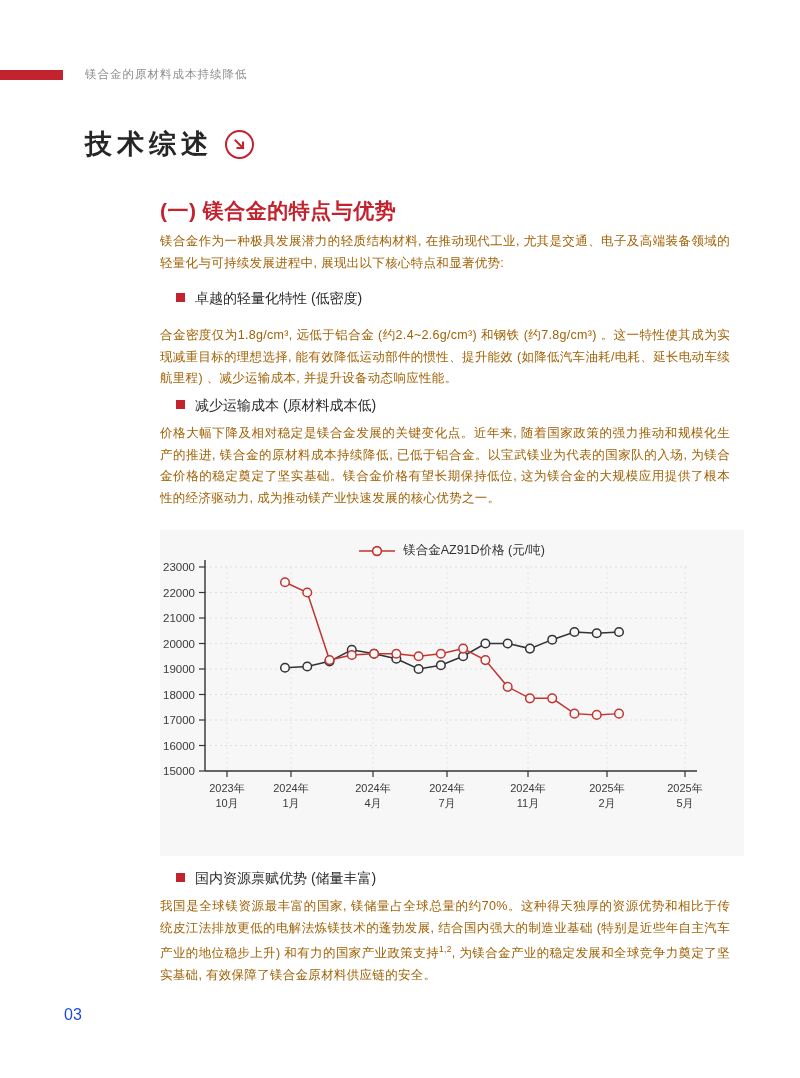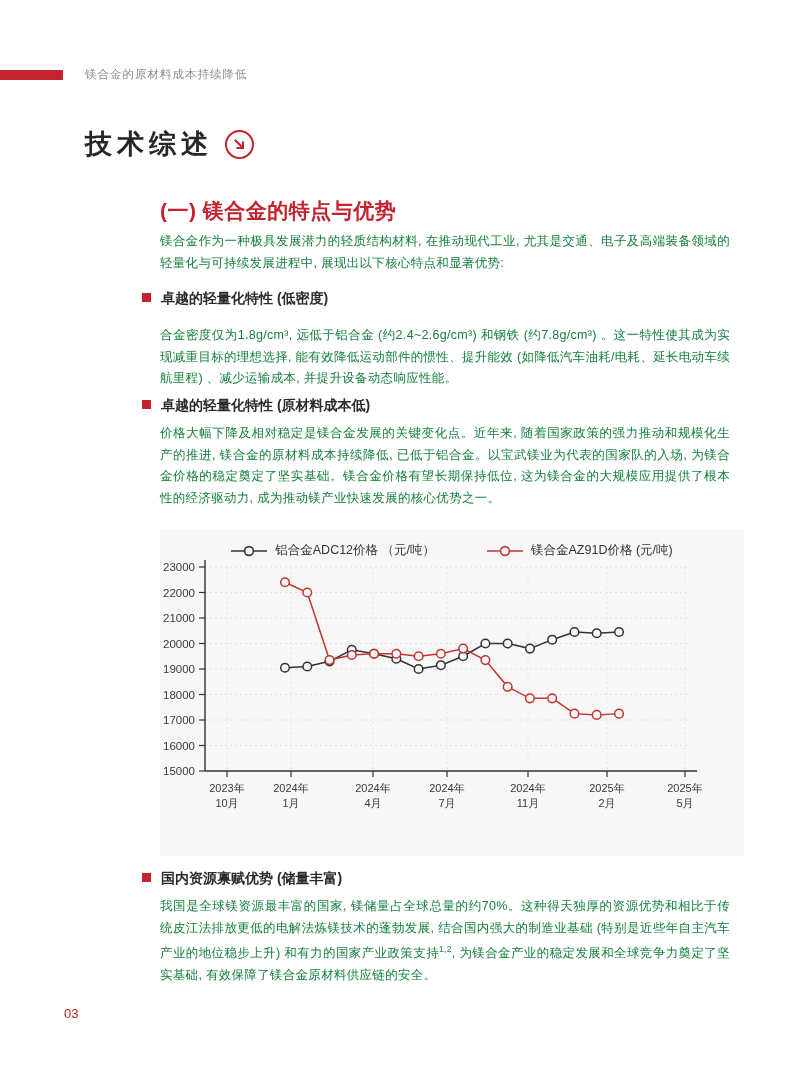--- a/index.html
+++ b/index.html
@@ -13,42 +13,42 @@
   .doc-title { margin-left:22px; font-size:11.5px; color:#8d8d8d; letter-spacing:1px; }
 
   .title-row { position:absolute; top:126px; left:85px; display:flex; align-items:center; }
   .page-title { font-size:27px; font-weight:bold; color:#262626; letter-spacing:5px;text-align:center; }
   .title-badge { width:29px; height:29px; border:2px solid #c2232e; border-radius:50%;
     display:flex; align-items:center; justify-content:center; margin-left:12px; }
 
   .section-heading { position:absolute; left:160px; top:197px; font-size:21px;
     font-weight:bold; color:#c2232e; letter-spacing:0.5px; }
   .intro { position:absolute; left:160px; top:231px; width:570px; }
-  .para { font-size:12.5px; line-height:21.5px; color:#15803d; text-align:justify; letter-spacing:0.3px; }
+  .para { font-size:12.5px; line-height:21.5px; color:#a16207; text-align:justify; letter-spacing:0.3px; }
 
-  .feature-title { position:absolute; font-size:14px; font-weight:bold; color:#2b2b2b; }
+  .feature-title { position:absolute; font-size:14px; font-weight:normal; color:#2b2b2b;margin-left:34px; }
   .bullet { position:absolute; left:-19px; top:3px; width:9px; height:9px; background:#c2232e; }
   .feature-body { position:absolute; left:160px; width:570px; }
   #f1t { left:161px; top:290px; } #f1b { top:325px; }
   #f2t { left:161px; top:397px; } #f2b { top:423px; }
   #f3t { left:161px; top:870px; } #f3b { top:896px; }
   sup { font-size:8.5px; }
 
   .chart-panel { position:absolute; left:160px; top:530px; width:584px; height:326px;
     background:#f7f7f7; }
   .chart-legend { position:absolute; top:12px; left:0; width:100%; display:flex;
     justify-content:center; gap:52px; align-items:center; }
   .legend-item { display:flex; align-items:center; }
   .legend-label { margin-left:8px; font-size:12.5px; color:#333333; }
   .price-chart { position:absolute; top:0; left:0; }
   .chart-caption { position:absolute; top:297px; width:100%; text-align:center;
     font-size:11px; color:#6b6b6b; }
   .caption-source { margin-left:26px; }
 
-  .page-number { position:absolute; left:64px; top:1006px; font-size:13px; color:#b91c1c; }
+  .page-number { position:absolute; left:64px; top:1006px; font-size:16px; color:#1d4ed8; }
 </style>
 </head>
 <body>
 
 <div class="doc-header">
   <div class="header-bar"></div>
   <div class="doc-title">镁合金的原材料成本持续降低</div>
 </div>
 
 <div class="title-row">
@@ -64,21 +64,21 @@
 <div class="intro para">镁合金作为一种极具发展潜力的轻质结构材料, 在推动现代工业, 尤其是交通、电子及高端装备领域的轻量化与可持续发展进程中, 展现出以下核心特点和显著优势:</div>
 
 <div class="feature-title" id="f1t">
   <span class="bullet"></span>
   <span>卓越的轻量化特性 (低密度)</span>
 </div>
 <div class="feature-body para" id="f1b">合金密度仅为1.8g/cm³, 远低于铝合金 (约2.4~2.6g/cm³) 和钢铁 (约7.8g/cm³) 。这一特性使其成为实现减重目标的理想选择, 能有效降低运动部件的惯性、提升能效 (如降低汽车油耗/电耗、延长电动车续航里程) 、减少运输成本, 并提升设备动态响应性能。</div>
 
 <div class="feature-title" id="f2t">
   <span class="bullet"></span>
-  <span>卓越的轻量化特性 (原材料成本低)</span>
+  <span>减少运输成本 (原材料成本低)</span>
 </div>
 <div class="feature-body para" id="f2b">价格大幅下降及相对稳定是镁合金发展的关键变化点。近年来, 随着国家政策的强力推动和规模化生产的推进, 镁合金的原材料成本持续降低, 已低于铝合金。以宝武镁业为代表的国家队的入场, 为镁合金价格的稳定奠定了坚实基础。镁合金价格有望长期保持低位, 这为镁合金的大规模应用提供了根本性的经济驱动力, 成为推动镁产业快速发展的核心优势之一。</div>
 
 <div class="chart-panel">
   <svg class="price-chart" width="584" height="326" viewBox="0 0 584 326">
       <line x1="39" y1="241" x2="45" y2="241" stroke="#333" stroke-width="1.2"></line>
       <text x="35" y="245" text-anchor="end" font-size="11.5" fill="#3a3a3a">15000</text>
       <line x1="45" y1="215.5" x2="528" y2="215.5" stroke="#dedede" stroke-width="1" stroke-dasharray="2 3"></line>
       <line x1="39" y1="215.5" x2="45" y2="215.5" stroke="#333" stroke-width="1.2"></line>
       <text x="35" y="219.5" text-anchor="end" font-size="11.5" fill="#3a3a3a">16000</text>
@@ -157,27 +157,20 @@
       <circle cx="347.66666666666663" cy="156.85" r="4.3" fill="#f7f7f7" stroke="#c23531" stroke-width="1.5"></circle>
       <circle cx="369.93333333333334" cy="168.325" r="4.3" fill="#f7f7f7" stroke="#c23531" stroke-width="1.5"></circle>
       <circle cx="392.2" cy="168.325" r="4.3" fill="#f7f7f7" stroke="#c23531" stroke-width="1.5"></circle>
       <circle cx="414.46666666666664" cy="183.625" r="4.3" fill="#f7f7f7" stroke="#c23531" stroke-width="1.5"></circle>
       <circle cx="436.73333333333335" cy="184.9" r="4.3" fill="#f7f7f7" stroke="#c23531" stroke-width="1.5"></circle>
       <circle cx="459" cy="183.625" r="4.3" fill="#f7f7f7" stroke="#c23531" stroke-width="1.5"></circle>
     </svg>
   <div class="chart-legend">
     <div class="legend-item">
       <svg width="36" height="12">
-        <line x1="0" y1="6" x2="36" y2="6" stroke-width="1.6" stroke="#333333"></line>
-        <circle cx="18" cy="6" r="4.4" fill="#f7f7f7" stroke-width="1.6" stroke="#333333"></circle>
-      </svg>
-      <span class="legend-label">铝合金ADC12价格 （元/吨）</span>
-    </div>
-    <div class="legend-item">
-      <svg width="36" height="12">
         <line x1="0" y1="6" x2="36" y2="6" stroke-width="1.6" stroke="#c23531"></line>
         <circle cx="18" cy="6" r="4.4" fill="#f7f7f7" stroke-width="1.6" stroke="#c23531"></circle>
       </svg>
       <span class="legend-label">镁合金AZ91D价格 (元/吨)</span>
     </div>
   </div>
 </div>
 
 <div class="feature-title" id="f3t">
   <span class="bullet"></span>

